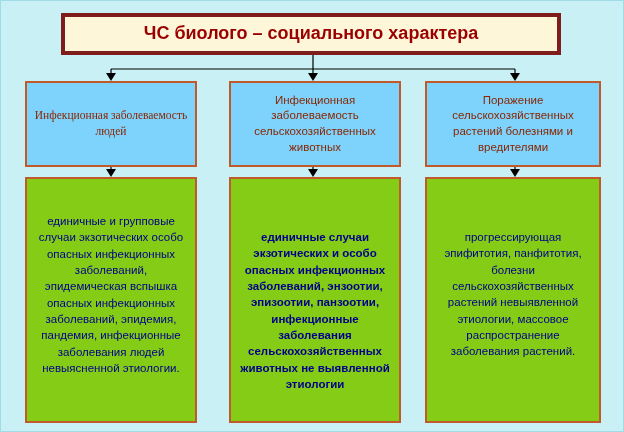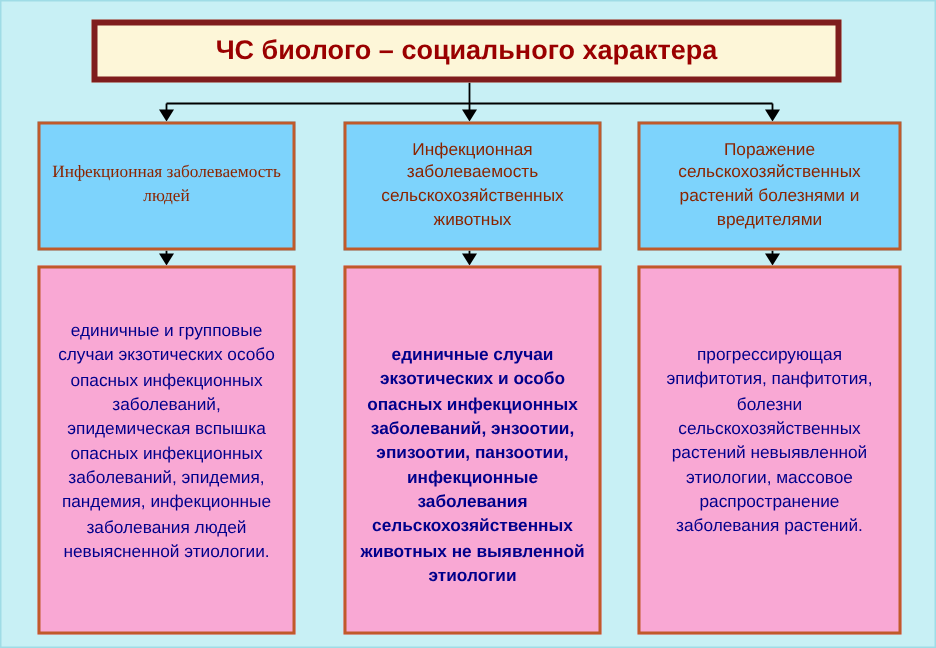--- a/index.html
+++ b/index.html
@@ -56,21 +56,21 @@
   .head-text {
     color: #8b2500;
     font-size: 11.5px;
     text-align: center;
     line-height: 1.35;
   }
   .body-box {
     position: absolute;
     top: 176px;
     height: 246px;
-    background: #f9a8d4;
+    background: #84cc16;
     border: 2px solid #c05a2a;
     box-sizing: border-box;
     padding: 10px 8px;
     display: flex;
     justify-content: center;
   }
   .body-text {
     color: #00008b;
     font-size: 11.5px;
     text-align: center;

